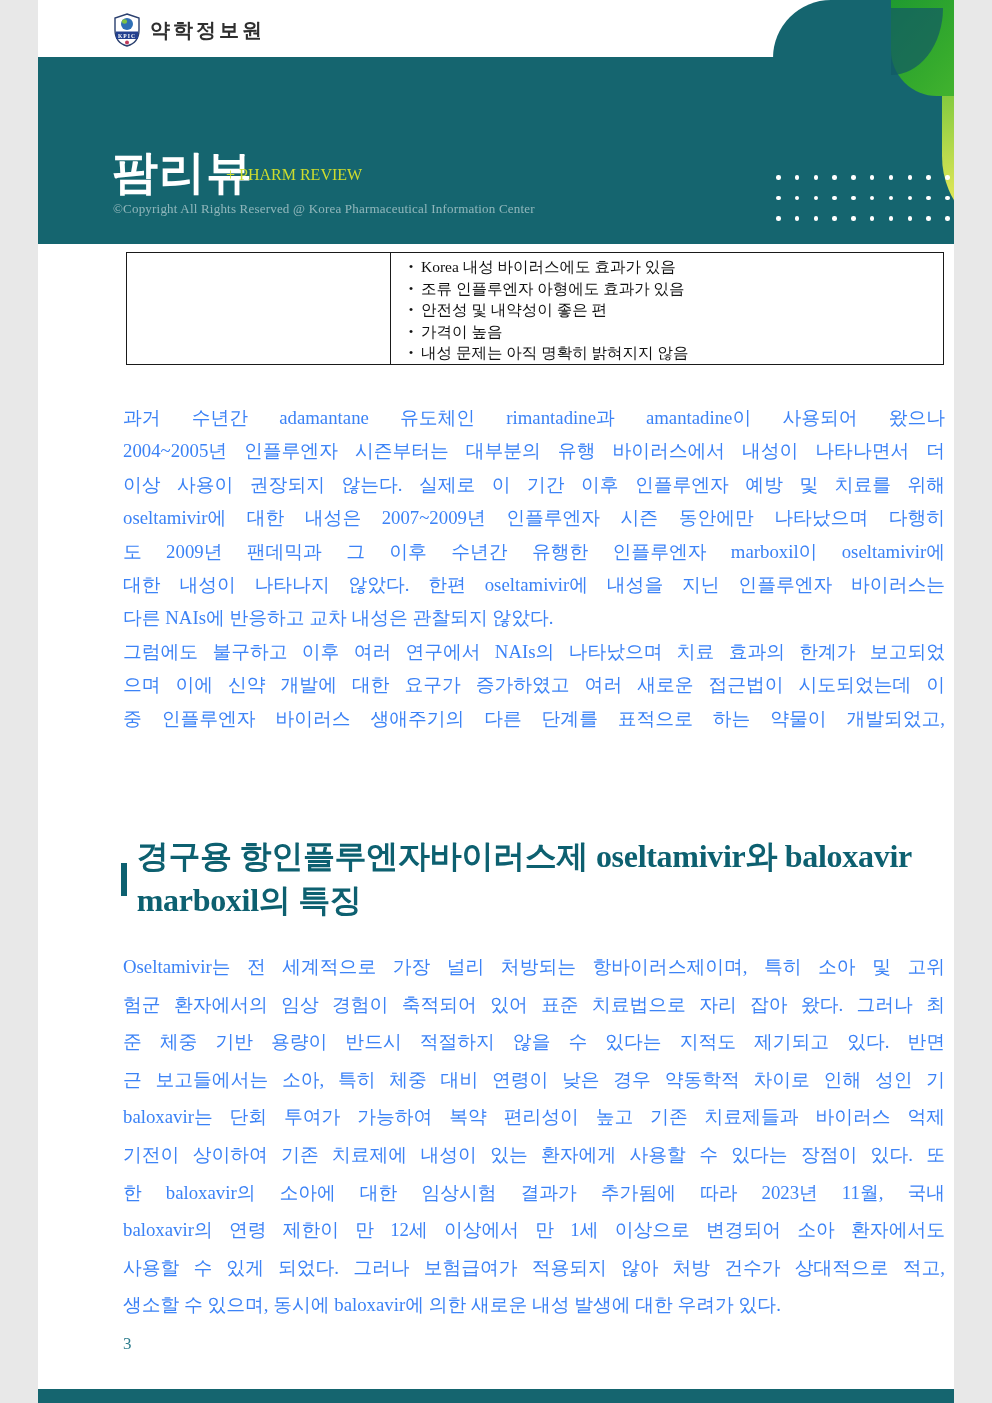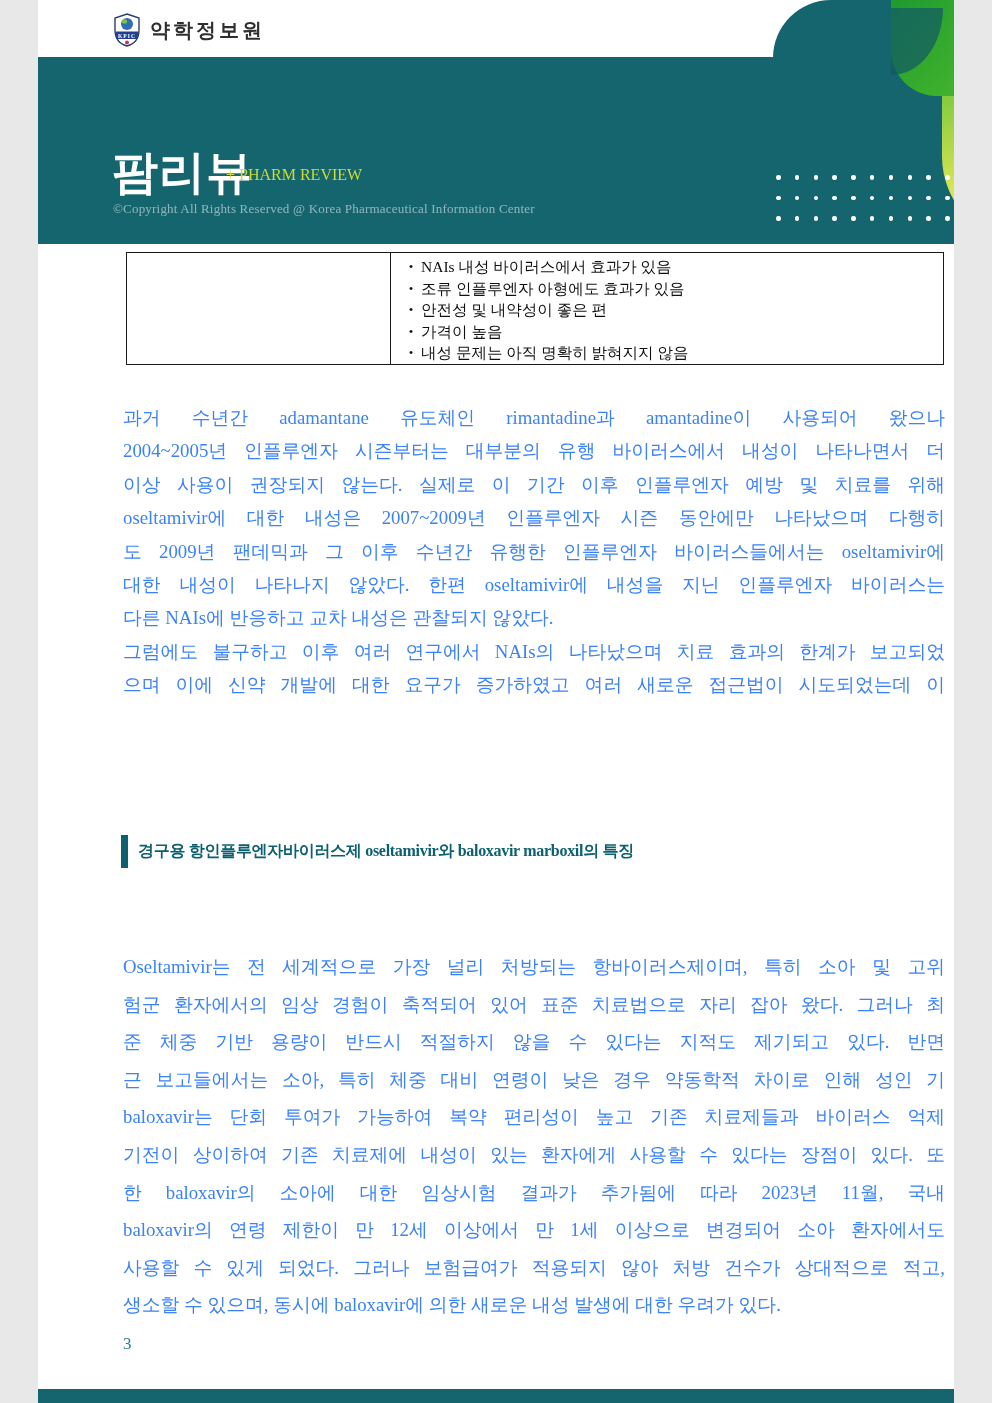--- a/index.html
+++ b/index.html
@@ -43,21 +43,21 @@
   .textblock{position:absolute;left:85px;width:822px;color:#3b82f6;z-index:6;}
   #block1{top:401px;font-size:18.8px;}
   #block1 .tline{height:33.4px;line-height:33.4px;}
   #block2{top:948px;font-size:18.8px;}
   #block2 .tline{height:37.6px;line-height:37.6px;}
   .tline{white-space:normal;overflow:hidden;text-align:justify;text-align-last:justify;word-break:keep-all;}
   .tline.end{text-align-last:left;}
   
   .section-heading{position:absolute;left:83px;top:835px;display:flex;align-items:center;z-index:6;}
   .heading-bar{width:7px;height:33px;background:#0d6070;margin-right:10px;}
-  .heading-text{font-size:16px;font-weight:bold;color:#0d6070;letter-spacing:-0.3px;}
+  .heading-text{font-size:32px;font-weight:bold;color:#0d6070;letter-spacing:-0.3px;}
   
   .page-number{position:absolute;left:85px;top:1334px;font-size:17px;color:#2f7e8e;z-index:6;}
   .footer-band{position:absolute;left:0;bottom:0;width:992px;height:14px;background:#15656f;z-index:6;}
 </style>
 </head>
 <body>
 
 <div class="page">
 
   <div class="band"></div>
@@ -117,21 +117,21 @@
 
   <div class="brand-title">팜리뷰</div>
   <div class="brand-subtitle">+ PHARM REVIEW</div>
   <div class="copyright">©Copyright All Rights Reserved @ Korea Pharmaceutical Information Center</div>
 
   <div class="tbl">
     <div class="tbl-left"></div>
     <div class="tbl-right">
         <div class="bullet-row">
           <span class="bullet-dot">•</span>
-          <span>NAIs 내성 바이러스에서 효과가 있음</span>
+          <span>Korea 내성 바이러스에도 효과가 있음</span>
         </div>
         <div class="bullet-row">
           <span class="bullet-dot">•</span>
           <span>조류 인플루엔자 아형에도 효과가 있음</span>
         </div>
         <div class="bullet-row">
           <span class="bullet-dot">•</span>
           <span>안전성 및 내약성이 좋은 편</span>
         </div>
         <div class="bullet-row">
@@ -143,25 +143,26 @@
           <span>내성 문제는 아직 명확히 밝혀지지 않음</span>
         </div>
       </div>
   </div>
 
   <div class="textblock" id="block1">
       <div class="tline">과거 수년간 adamantane 유도체인 rimantadine과 amantadine이 사용되어 왔으나</div>
       <div class="tline">2004~2005년 인플루엔자 시즌부터는 대부분의 유행 바이러스에서 내성이 나타나면서 더</div>
       <div class="tline">이상 사용이 권장되지 않는다. 실제로 이 기간 이후 인플루엔자 예방 및 치료를 위해</div>
       <div class="tline">oseltamivir에 대한 내성은 2007~2009년 인플루엔자 시즌 동안에만 나타났으며 다행히</div>
-      <div class="tline">도 2009년 팬데믹과 그 이후 수년간 유행한 인플루엔자 바이러스들에서는 oseltamivir에</div>
+      <div class="tline">도 2009년 팬데믹과 그 이후 수년간 유행한 인플루엔자 marboxil이 oseltamivir에</div>
       <div class="tline">대한 내성이 나타나지 않았다. 한편 oseltamivir에 내성을 지닌 인플루엔자 바이러스는</div>
       <div class="tline end">다른 NAIs에 반응하고 교차 내성은 관찰되지 않았다.</div>
       <div class="tline">그럼에도 불구하고 이후 여러 연구에서 NAIs의 나타났으며 치료 효과의 한계가 보고되었</div>
       <div class="tline">으며 이에 신약 개발에 대한 요구가 증가하였고 여러 새로운 접근법이 시도되었는데 이</div>
+      <div class="tline">중 인플루엔자 바이러스 생애주기의 다른 단계를 표적으로 하는 약물이 개발되었고,</div>
     </div>
 
   <div class="section-heading">
     <div class="heading-bar"></div>
     <div class="heading-text">경구용 항인플루엔자바이러스제 oseltamivir와 baloxavir marboxil의 특징</div>
   </div>
 
   <div class="textblock" id="block2">
       <div class="tline">Oseltamivir는 전 세계적으로 가장 널리 처방되는 항바이러스제이며, 특히 소아 및 고위</div>
       <div class="tline">험군 환자에서의 임상 경험이 축적되어 있어 표준 치료법으로 자리 잡아 왔다. 그러나 최</div>

